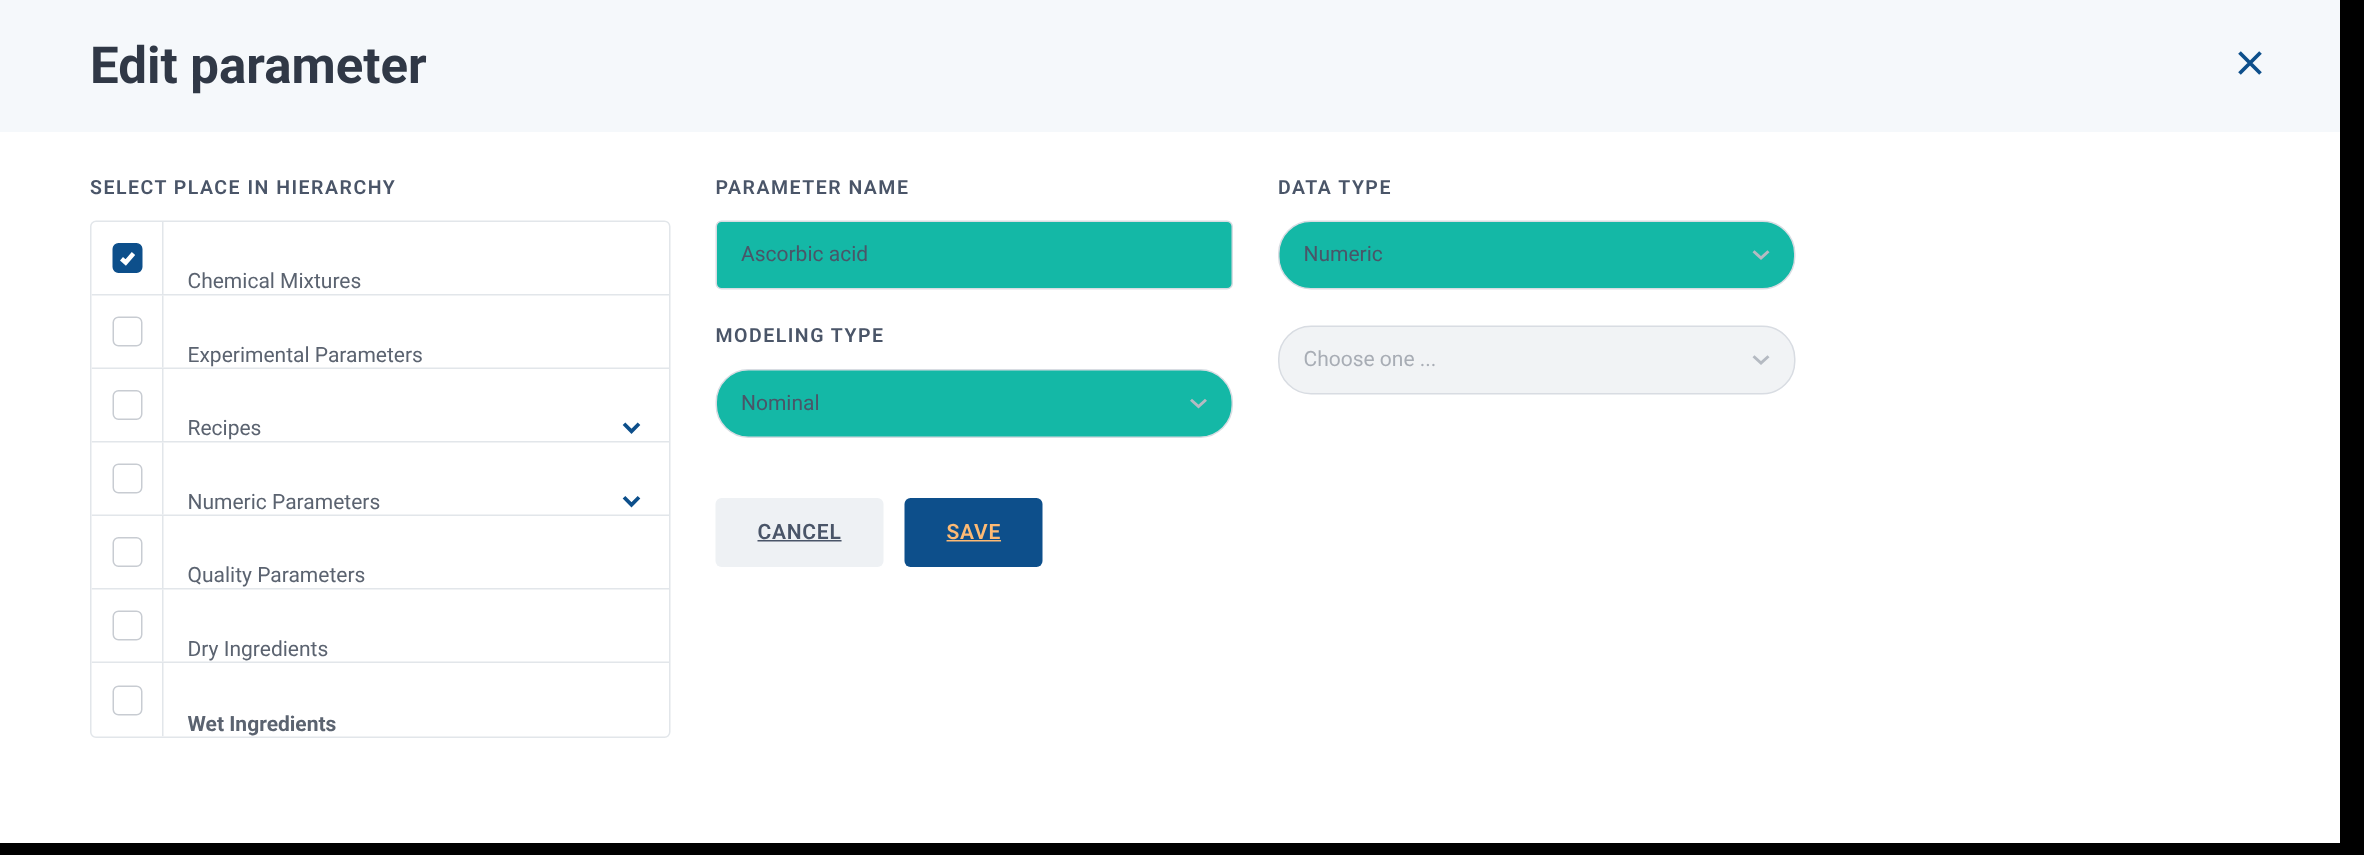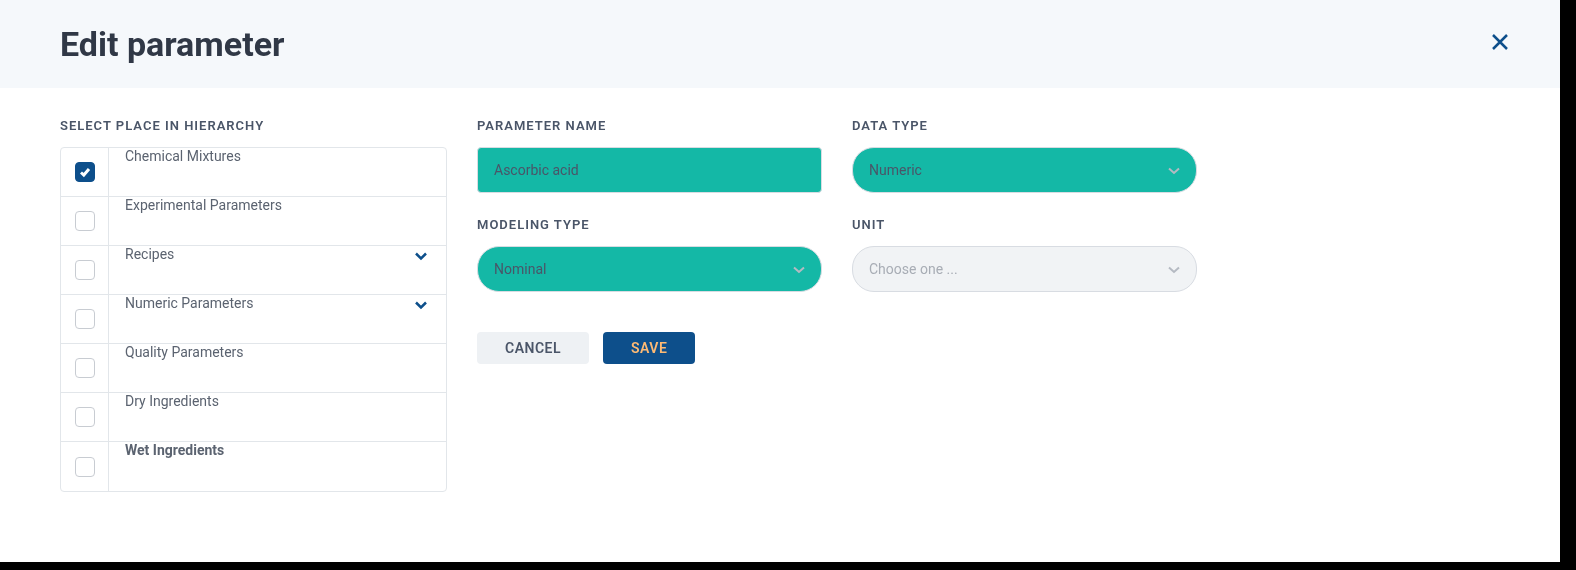--- a/index.html
+++ b/index.html
@@ -57,21 +57,21 @@
     margin-bottom: 14px;
     text-transform: uppercase;
   }
   .hierarchy-list {
     border: 1px solid #e2e6ea;
     border-radius: 4px;
     overflow: hidden;
   }
   .hierarchy-item {
     display: flex;
-    align-items: flex-start;
+    align-items: flex-end;
     border-bottom: 1px solid #e2e6ea;
     height: 49px;
     cursor: pointer;
     position: relative;
   }
   .hierarchy-item:last-child {
     border-bottom: none;
     font-weight: bold;
   }
   .checkbox-cell {
@@ -168,29 +168,30 @@
   input.input-box {
     font-family: inherit;
   }
   .button-row {
     width: 100%;
     display: flex;
     gap: 14px;
     margin-top: 16px;
   }
   .btn {
-    height: 32px;
+    height: 46px;
     padding: 0 28px;
     border: none;
     border-radius: 4px;
     font-size: 14px;
     font-weight: 600;
     letter-spacing: 0.5px;
     cursor: pointer;
     font-family: inherit;
+    text-decoration: underline;
   }
   .btn-cancel {
     background: #eef1f4;
     color: #4a5568;
   }
   .btn-save {
     background: #0d4f8b;
     color: #fdba74;
   }
 </style>
@@ -287,21 +288,20 @@
         <div class="section-label">MODELING TYPE</div>
         <div class="select-box">
           <span>Nominal</span>
           <span class="sel-chevron"><svg viewBox="0 0 12 8">
                 <path d="M1 1.5 L6 6 L11 1.5"></path>
               </svg></span>
         </div>
       </div>
 
       <div class="field">
-        <div class="section-label">UNIT</div>
         <div class="select-box disabled">
           <span>Choose one ...</span>
           <span class="sel-chevron"><svg viewBox="0 0 12 8">
                 <path d="M1 1.5 L6 6 L11 1.5"></path>
               </svg></span>
         </div>
       </div>
 
       <div class="button-row">
         <button class="btn btn-cancel">CANCEL</button>

